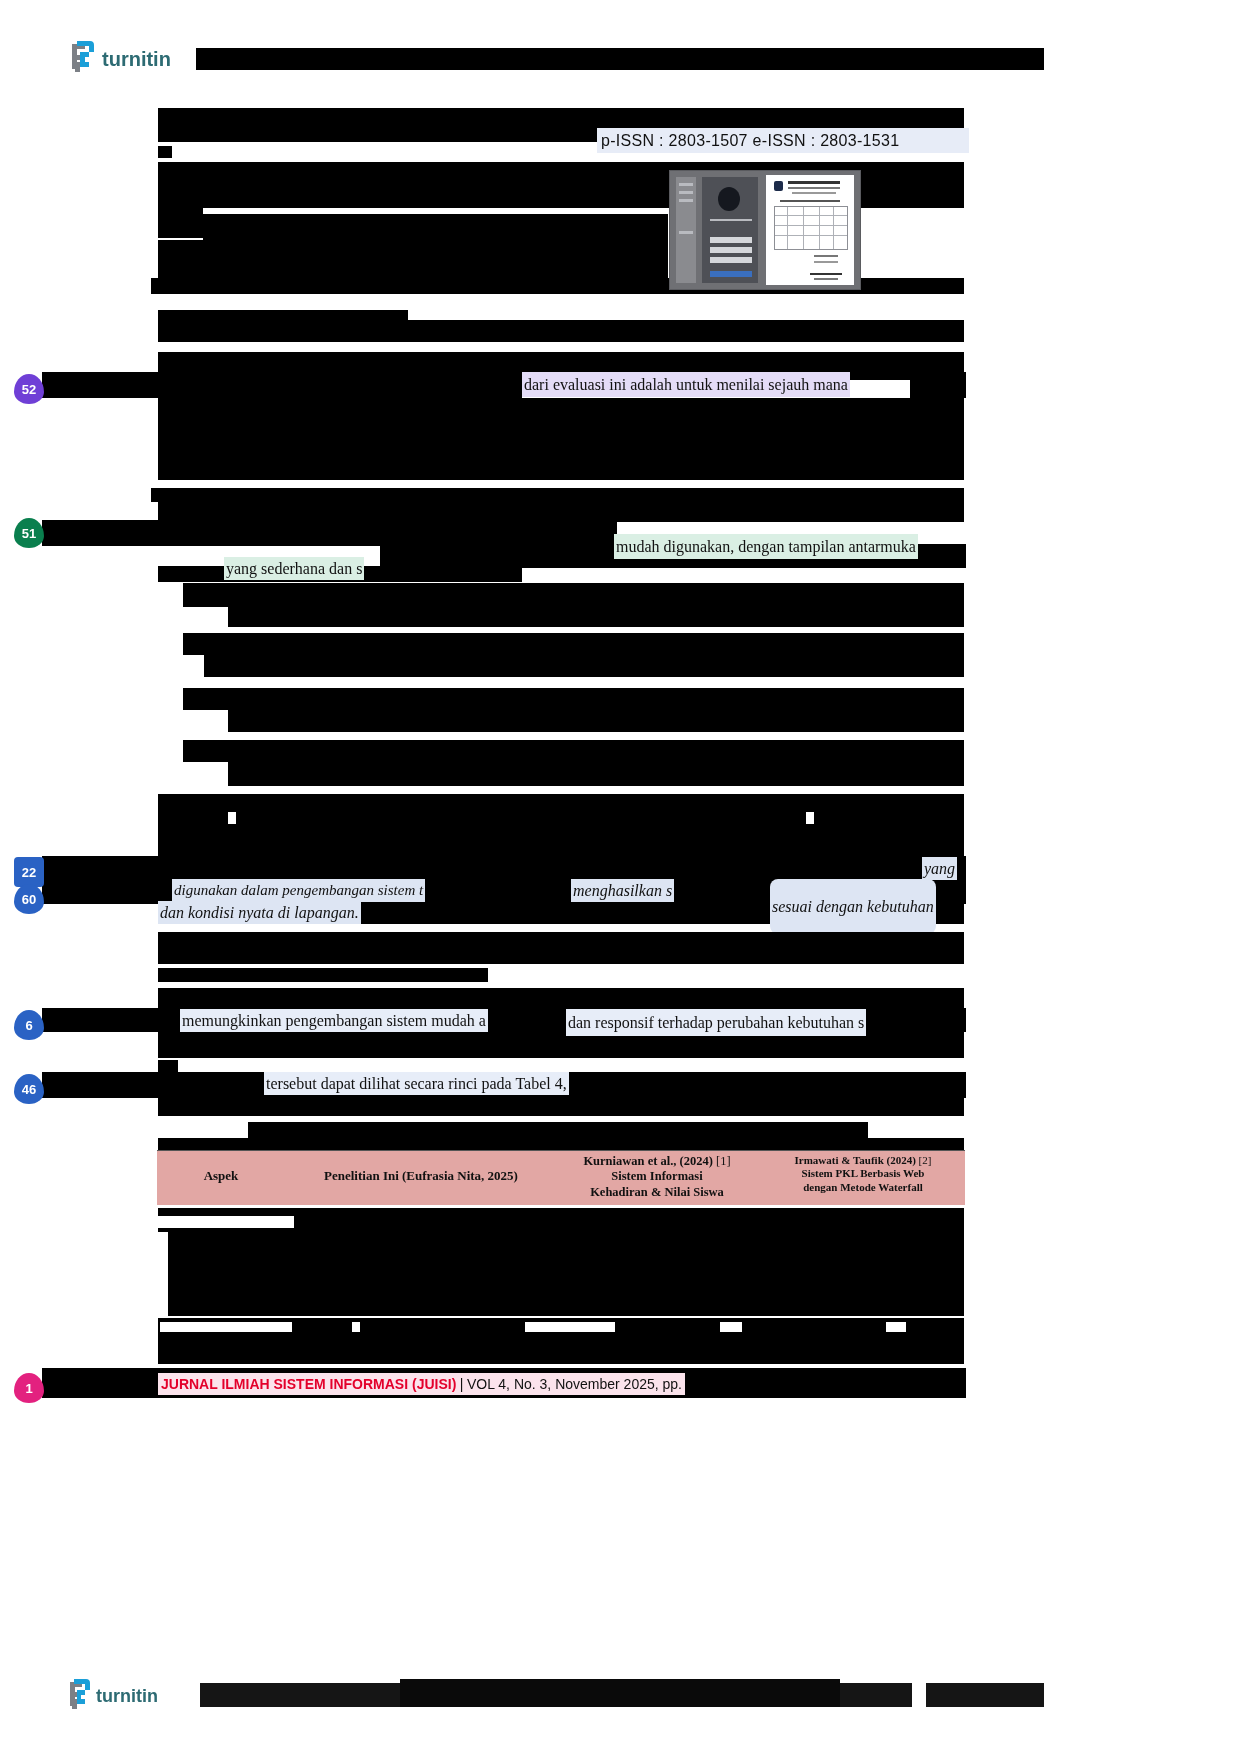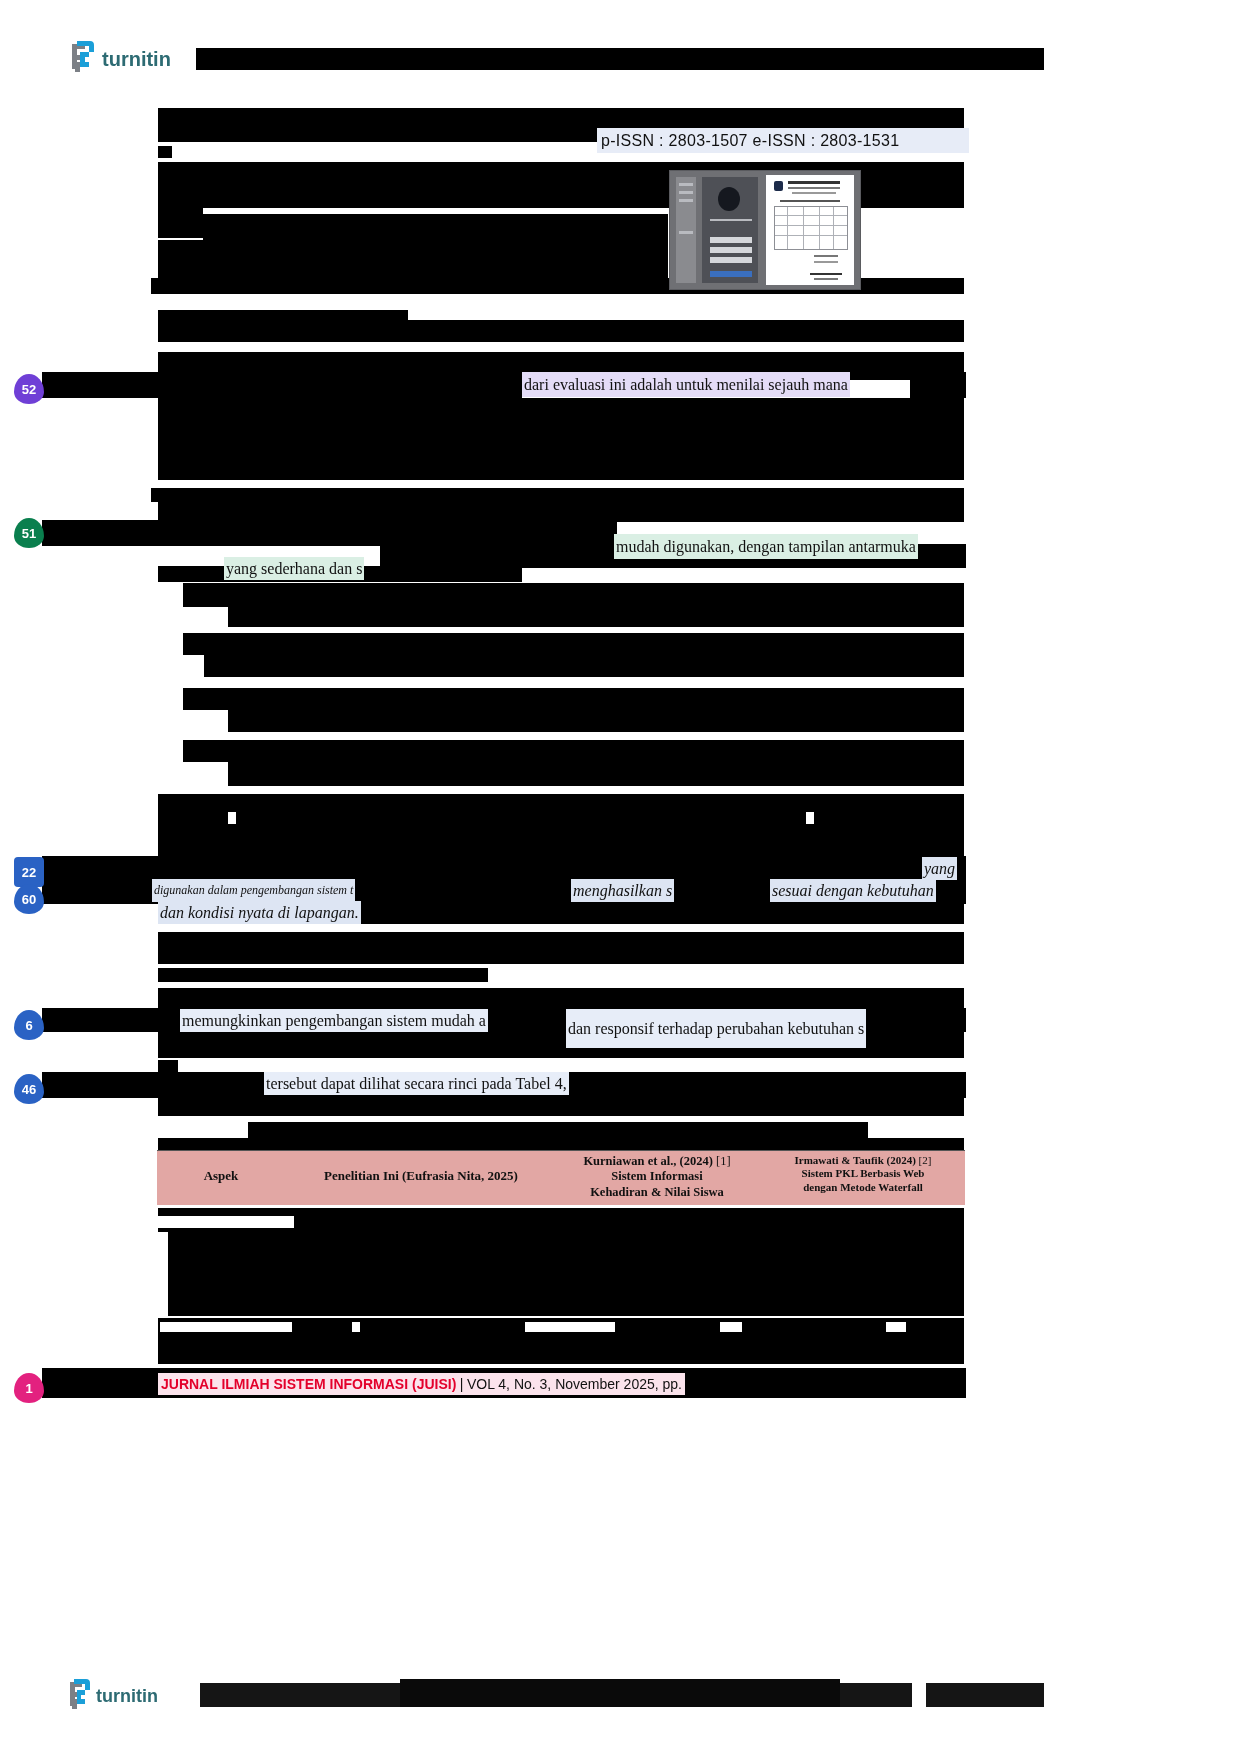--- a/index.html
+++ b/index.html
@@ -154,36 +154,36 @@
   <div class="rd" style="left:806px;top:812px;width:8px;height:12px;background:#fff;"></div>
 
   <div class="rd" style="left:42px;top:856px;width:924px;height:26px;"></div>
   <div class="rd" style="left:42px;top:878px;width:924px;height:26px;"></div>
   <div class="rd" style="left:158px;top:900px;width:806px;height:24px;"></div>
 
   <div class="badge sq" style="left:14px;top:857px;background:#2a62c4;">22</div>
   <div class="badge" style="left:14px;top:884px;background:#2a62c4;">60</div>
 
   <div class="hl hl-blue" style="left:922px;top:857px;height:23px;line-height:23px;font-size:16px;padding:0 2px;">yang</div>
-  <div class="hl hl-blue" style="left:152px;top:879px;height:23px;line-height:23px;font-size:12px;padding:0 2px;">digunakan dalam pengembangan sistem t</div>
+  <div class="hl hl-blue" style="left:172px;top:879px;height:23px;line-height:23px;font-size:15px;padding:0 2px;">digunakan dalam pengembangan sistem t</div>
   <div class="hl hl-blue" style="left:571px;top:879px;height:23px;line-height:23px;font-size:16px;padding:0 2px;">menghasilkan s</div>
-  <div class="hl hl-blue" style="left:770px;top:879px;height:23px;line-height:23px;font-size:16px;padding:0 2px;">sesuai dengan kebutuhan</div>
+  <div class="hl hl-blue" style="left:770px;top:879px;height:23px;line-height:23px;font-size:16px;padding:16px 2px;border-radius:8px;">sesuai dengan kebutuhan</div>
   <div class="hl hl-blue" style="left:158px;top:901px;height:23px;line-height:23px;font-size:16px;padding:0 2px;">dan kondisi nyata di lapangan.</div>
 
   <div class="rd" style="left:158px;top:932px;width:806px;height:32px;"></div>
   <div class="rd" style="left:158px;top:968px;width:330px;height:14px;"></div>
 
   <div class="rd" style="left:158px;top:988px;width:806px;height:22px;"></div>
   <div class="rd" style="left:42px;top:1008px;width:924px;height:24px;"></div>
   <div class="rd" style="left:158px;top:1032px;width:806px;height:26px;"></div>
   <div class="rd" style="left:158px;top:1060px;width:20px;height:12px;"></div>
 
   <div class="badge" style="left:14px;top:1010px;background:#2a62c4;">6</div>
   <div class="hl hl-lightblue" style="left:180px;top:1009px;height:23px;line-height:23px;font-size:16px;padding:0 2px;">memungkinkan pengembangan sistem mudah a</div>
-  <div class="hl hl-lightblue" style="left:566px;top:1009px;height:23px;line-height:23px;font-size:16px;padding:8px 2px;">dan responsif terhadap perubahan kebutuhan s</div>
+  <div class="hl hl-lightblue" style="left:566px;top:1009px;height:23px;line-height:23px;font-size:16px;padding:2px 2px;">dan responsif terhadap perubahan kebutuhan s</div>
 
   <div class="rd" style="left:42px;top:1072px;width:924px;height:26px;"></div>
   <div class="rd" style="left:158px;top:1098px;width:806px;height:18px;"></div>
 
   <div class="badge" style="left:14px;top:1074px;background:#2a62c4;">46</div>
   <div class="hl hl-lightblue" style="left:264px;top:1072px;height:23px;line-height:23px;font-size:16px;padding:0 2px;">tersebut dapat dilihat secara rinci pada Tabel 4,</div>
 
   <div class="rd" style="left:248px;top:1122px;width:620px;height:22px;"></div>
   <div class="rd" style="left:158px;top:1138px;width:806px;height:14px;"></div>
 

